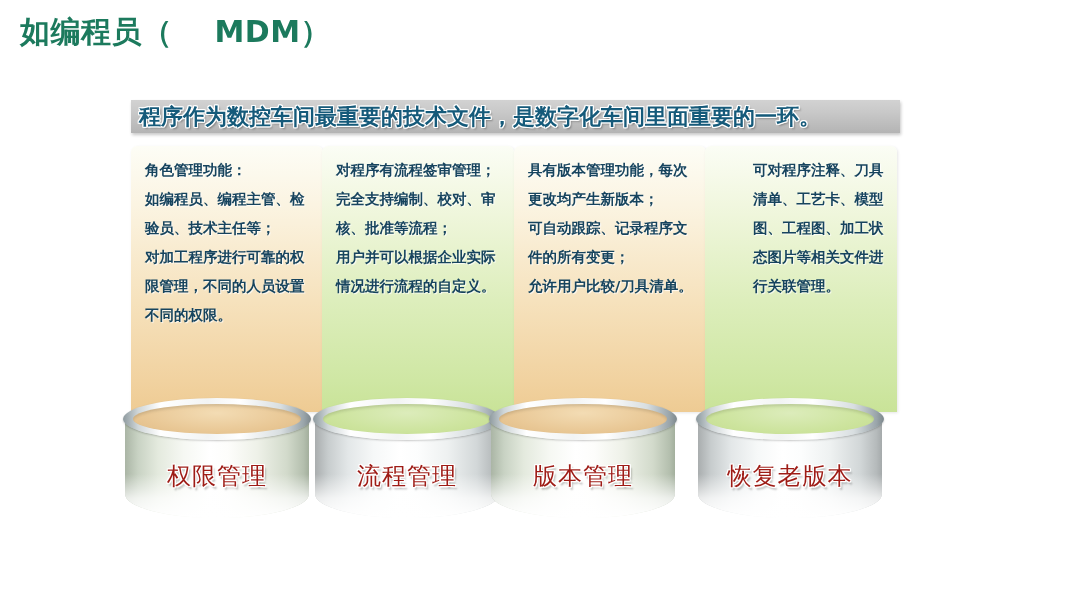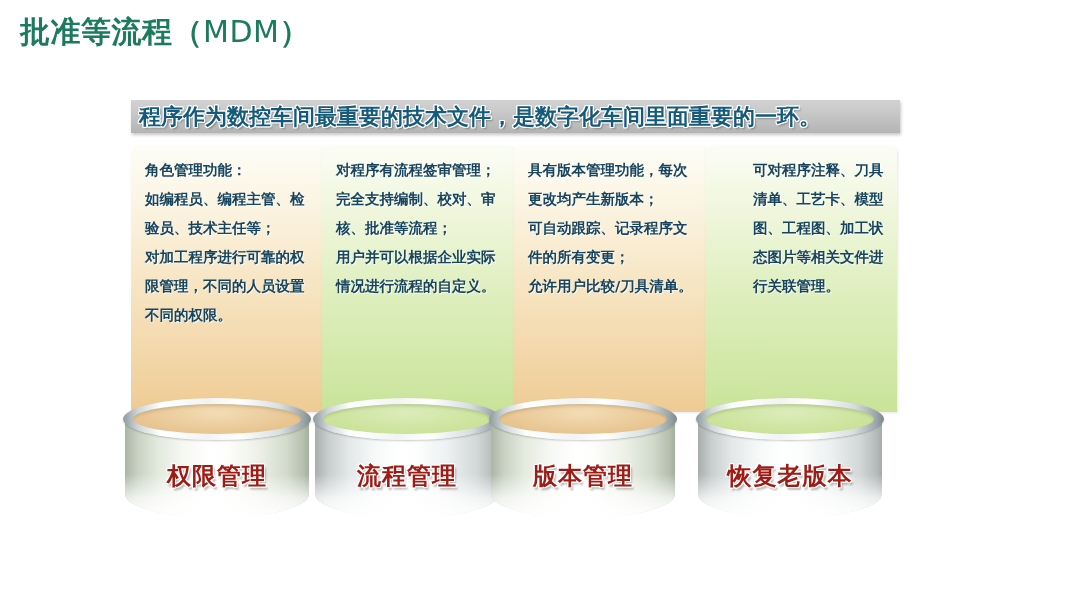--- a/index.html
+++ b/index.html
@@ -20,21 +20,22 @@
     position: absolute;
     left: 20px;
     top: 12px;
     font-size: 30px;
     font-weight: 700;
     color: #1c7a5d;
     letter-spacing: 0.5px;
     white-space: nowrap;
   }
   #slide-title .mdm {
-    font-weight: 400;
+    font-weight: 700;
+    margin-left: 42px;
   }
 
   
   #banner {
     position: absolute;
     left: 131px;
     top: 100px;
     width: 769px;
     height: 33px;
     background: linear-gradient(180deg,#d2d2d2 0%, #c9c9c9 35%, #bcbcbc 75%, #b4b4b4 100%);
@@ -164,37 +165,37 @@
     height: 44px;
     background: linear-gradient(180deg, rgba(255,255,255,0) 0%, rgba(255,255,255,0.75) 55%, #ffffff 100%);
   }
   .cyl-label {
     position: absolute;
     left: 0;
     top: 62px;
     width: 188px;
     text-align: center;
     font-size: 24px;
-    font-weight: 700;
+    font-weight: 400;
     color: #9e1c16;
     letter-spacing: 1px;
     text-shadow:
       1px 0 0 #ffffff, -1px 0 0 #ffffff,
       0 1px 0 #ffffff, 0 -1px 0 #ffffff,
       1px 1px 0 #ffffff, -1px -1px 0 #ffffff,
       1px -1px 0 #ffffff, -1px 1px 0 #ffffff,
       2px 3px 2px rgba(0,0,0,0.28);
     white-space: nowrap;
   }
 </style>
 </head>
 <body>
 
 <div id="slide-title">
-  <span>批准等流程（</span><span class="mdm">MDM</span><span>）</span>
+  <span>如编程员（</span><span class="mdm">MDM</span><span>）</span>
 </div>
 
 <div id="banner">
   <div id="banner-text">程序作为数控车间最重要的技术文件，是数字化车间里面重要的一环。</div>
 </div>
 
 <div class="panel tan" id="panel-0">
   <div class="panel-text">角色管理功能：
 如编程员、编程主管、检验员、技术主任等；
 对加工程序进行可靠的权限管理，不同的人员设置不同的权限。</div>

